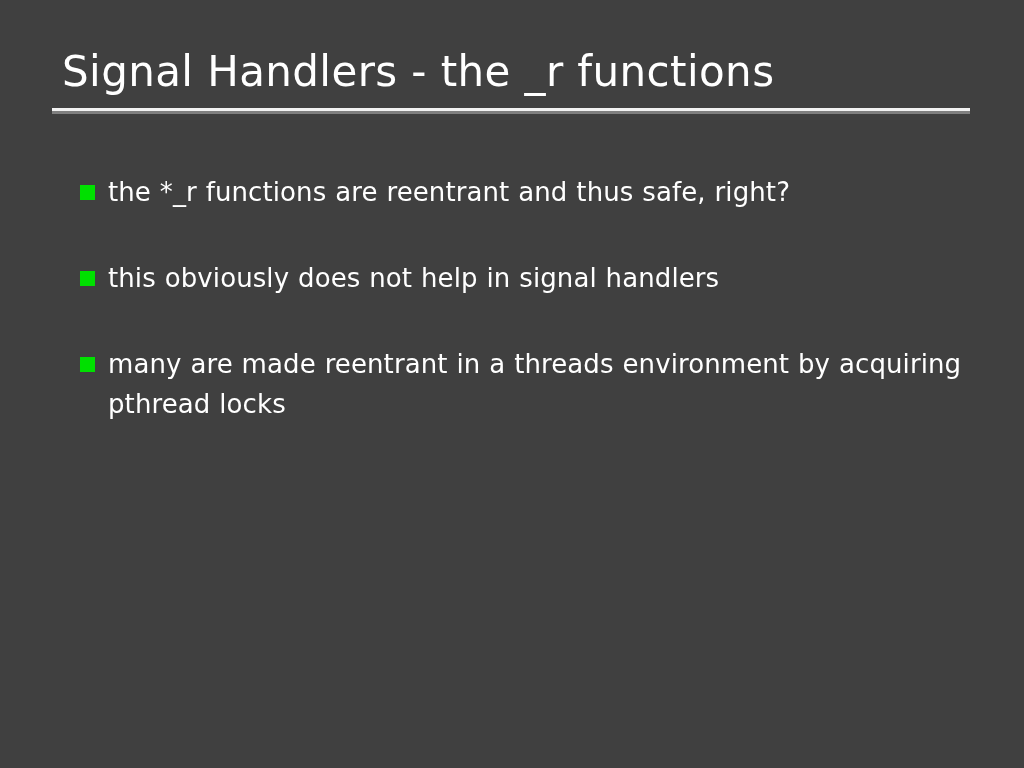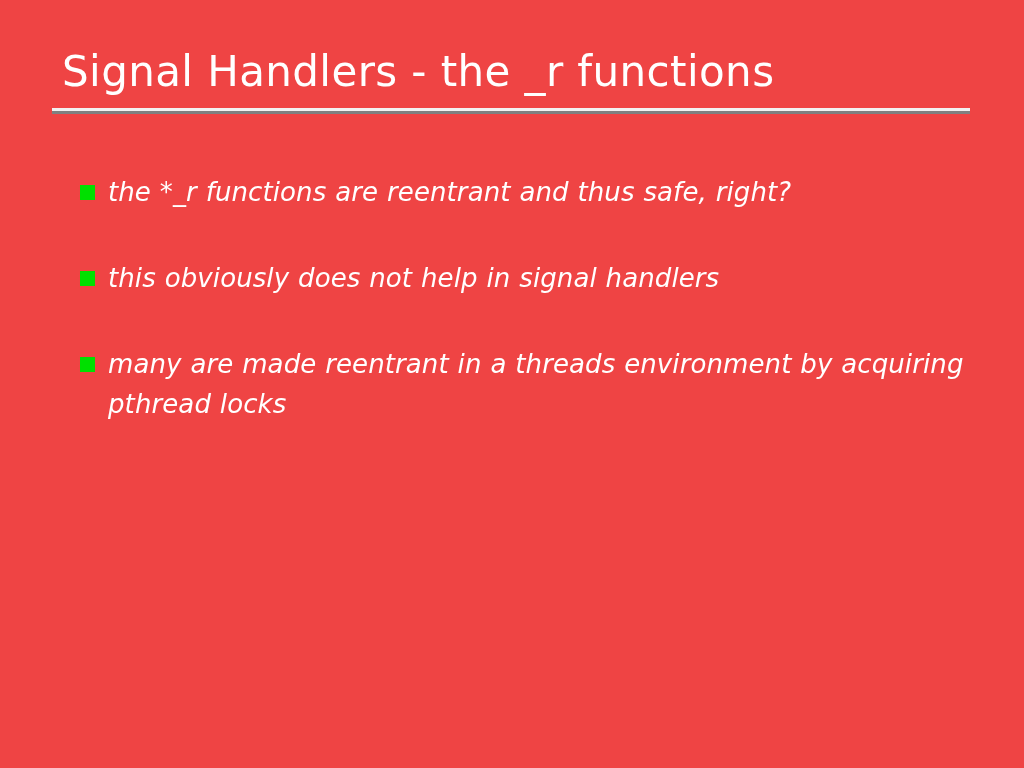--- a/index.html
+++ b/index.html
@@ -13,21 +13,21 @@
     overflow: hidden;
     background: #3b6ea6;
     font-family: "DejaVu Sans", "Liberation Sans", sans-serif;
     -webkit-font-smoothing: antialiased;
   }
 
   .slide {
     position: relative;
     width: 1024px;
     height: 768px;
-    background: #ef4444;
+    background: #404040;
     box-sizing: border-box;
   }
 
   
   .title-block {
     position: absolute;
     left: 52px;
     top: 46px;
     width: 920px;
   }
@@ -73,21 +73,20 @@
     left: 78px;
     top: 172px;
     width: 890px;
   }
 
   .bullet-item {
     position: relative;
     display: block;
     padding-left: 30px;
     margin-bottom: 46px;
-    font-style: italic;
   }
   .bullet-item:last-child {
     margin-bottom: 0;
   }
 
   .bullet-marker {
     position: absolute;
     left: 2px;
     top: 13px;
     width: 15px;

